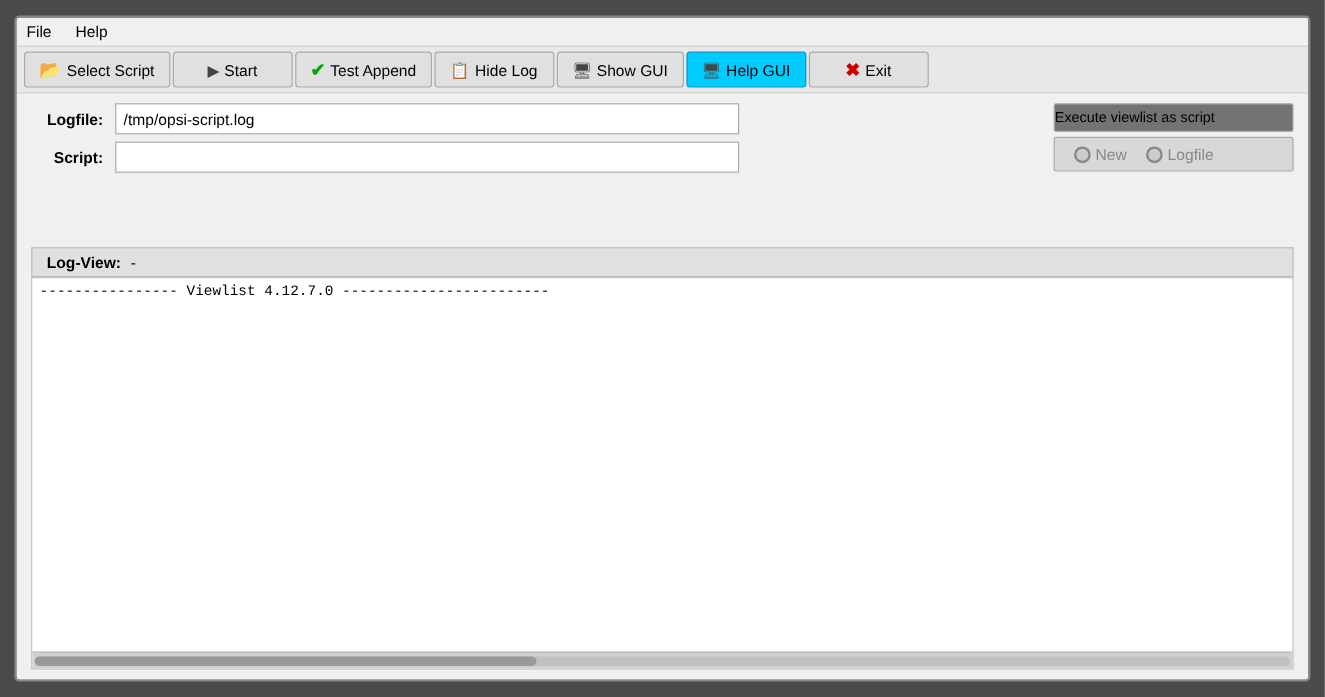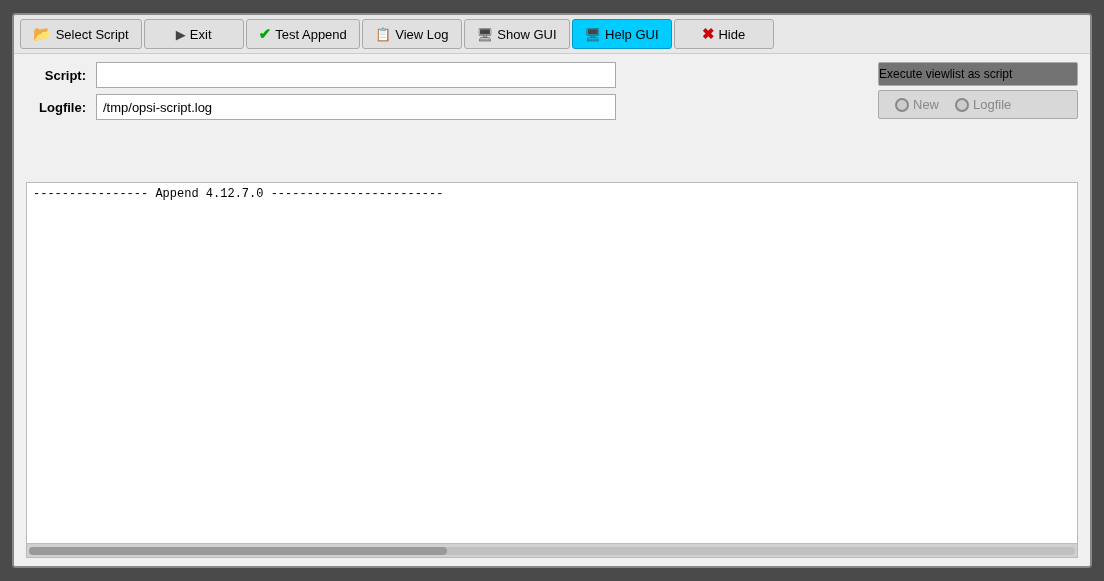--- a/index.html
+++ b/index.html
@@ -211,65 +211,69 @@
       display: flex;
       flex-direction: column;
       min-height: 0;
     }
   </style>
 </head>
 <body>
 
 <div class="window">
 
+  <div class="menubar">
+    <span>File</span>
+    <span>Help</span>
+  </div>
 
   <div class="toolbar">
     <button class="toolbar-btn">
       <span class="icon-folder">📂</span>
       <span>Select Script</span>
     </button>
     <button class="toolbar-btn">
       <span class="icon-start">▶</span>
-      <span>Exit</span>
+      <span>Start</span>
     </button>
     <button class="toolbar-btn">
       <span class="icon-check">✔</span>
       <span>Test Append</span>
     </button>
     <button class="toolbar-btn">
       <span class="icon-log">📋</span>
-      <span>View Log</span>
+      <span>Hide Log</span>
     </button>
     <button class="toolbar-btn">
       <span class="icon-gui">🖥</span>
       <span>Show GUI</span>
     </button>
     <button class="toolbar-btn active">
       <span class="icon-hide">🖥</span>
       <span>Help GUI</span>
     </button>
     <button class="toolbar-btn">
       <span class="icon-exit">✖</span>
-      <span>Hide</span>
+      <span>Exit</span>
     </button>
   </div>
 
   <div class="main-content">
 
     <div class="form-section">
       <div class="form-fields">
+
+        <div class="form-row">
+          <span class="form-label">Logfile:</span>
+          <input class="form-input" type="text" value="/tmp/opsi-script.log" style="">
+        </div>
 
         <div class="form-row">
           <span class="form-label">Script:</span>
           <input class="form-input" type="text" value="" style="">
-        </div>
-
-        <div class="form-row">
-          <span class="form-label">Logfile:</span>
-          <input class="form-input" type="text" value="/tmp/opsi-script.log" style="">
         </div>
       </div>
 
       <div class="right-panel">
         <button class="right-btn">Execute viewlist as script</button>
         <div class="radio-group">
           <label class="radio-option">
             <span class="radio-circle"></span>
             <span>New</span>
           </label>
@@ -277,22 +281,26 @@
             <span class="radio-circle"></span>
             <span>Logfile</span>
           </label>
         </div>
       </div>
     </div>
 
     <div class="spacer-area"></div>
 
     <div class="log-view-section">
+      <div class="log-view-header">
+        <span>Log-View:</span>
+        <span class="log-view-dash">-</span>
+      </div>
       <div class="log-area-wrapper">
-        <div class="log-area">---------------- Append 4.12.7.0 ------------------------</div>
+        <div class="log-area">---------------- Viewlist 4.12.7.0 ------------------------</div>
         <div class="log-scrollbar-container">
           <div class="log-scrollbar-track">
             <div class="log-scrollbar-thumb"></div>
           </div>
         </div>
       </div>
     </div>
   </div>
 </div>
 

